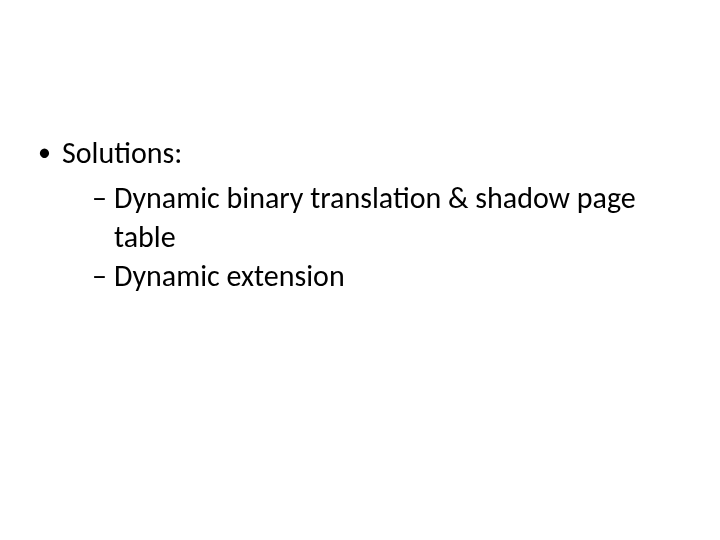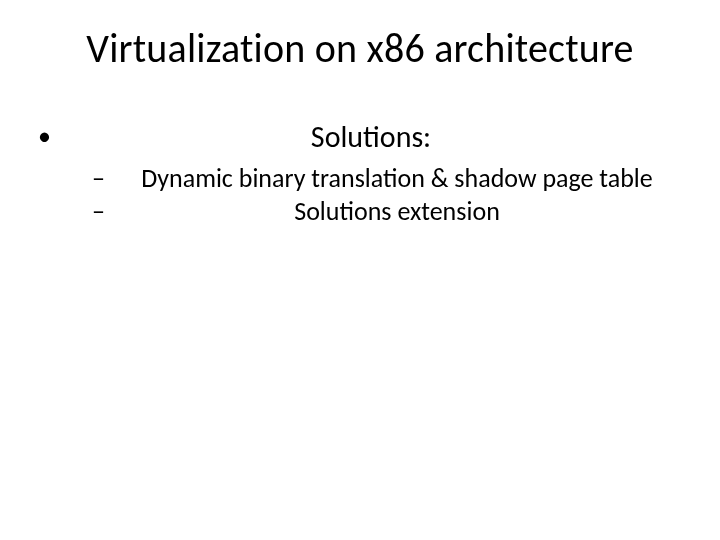--- a/index.html
+++ b/index.html
@@ -35,61 +35,59 @@
     right: 40px;
   }
   ul.level1 {
     list-style: none;
     margin: 0;
     padding: 0;
   }
   ul.level1 > li {
     font-size: 30px;
     line-height: 1.25;
-    margin: 0 0 8px 0;
+    margin: 16px 0 8px 0;
     padding-left: 26px;
     position: relative;
-    text-align: center;
   }
   ul.level1 > li::before {
     content: "•";
     position: absolute;
     left: 2px;
     top: 0;
     font-size: 26px;
     line-height: 1.4;
   }
   ul.level2 {
     list-style: none;
     margin: 6px 0 0 0;
     padding: 0 0 0 30px;
   }
   ul.level2 > li {
-    font-size: 26px;
+    font-size: 30px;
     line-height: 1.3;
     margin: 0;
     padding-left: 22px;
     position: relative;
   }
   ul.level2 > li::before {
     content: "–";
     position: absolute;
     left: 0;
     top: 0;
   }
 </style>
 </head>
 <body>
 
 <div class="slide">
-  <div class="title">Virtualization on x86 architecture</div>
   <div class="body">
     <ul class="level1">
       <li>
         <span>Solutions:</span>
         <ul class="level2">
           <li><span>Dynamic binary translation &amp; shadow page table</span></li>
-          <li><span>Solutions extension</span></li>
+          <li><span>Dynamic extension</span></li>
         </ul>
       </li>
     </ul>
   </div>
 </div>
 
 </body></html>

